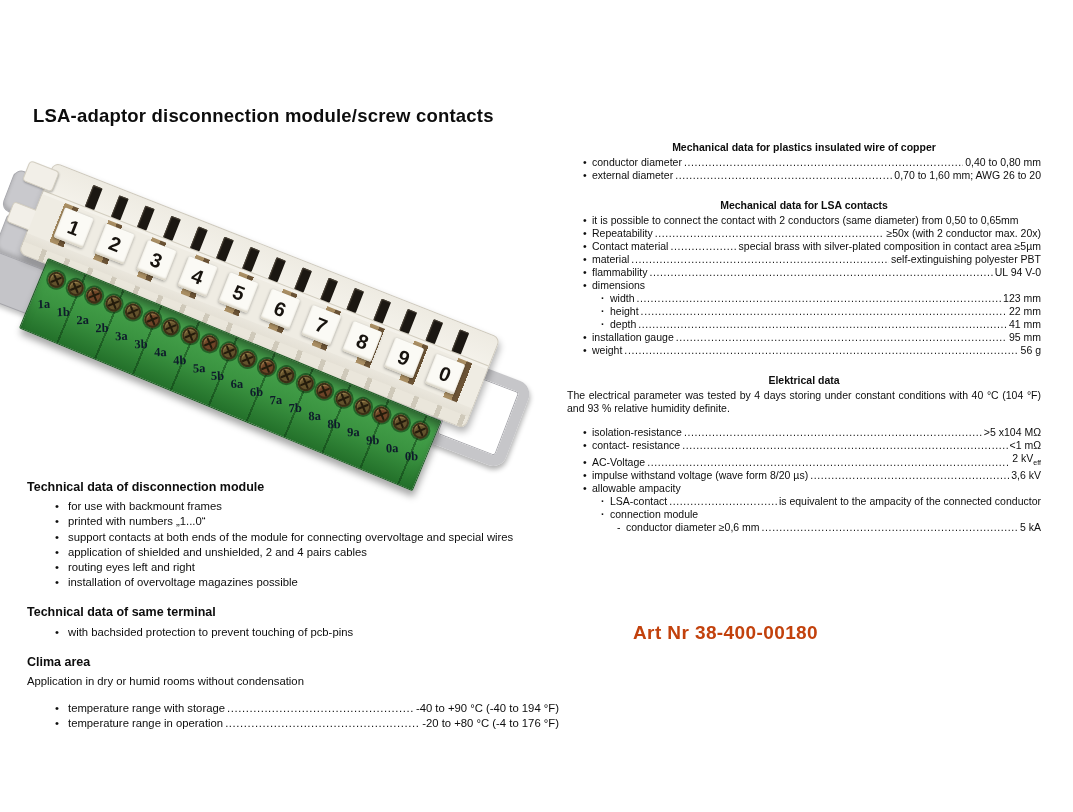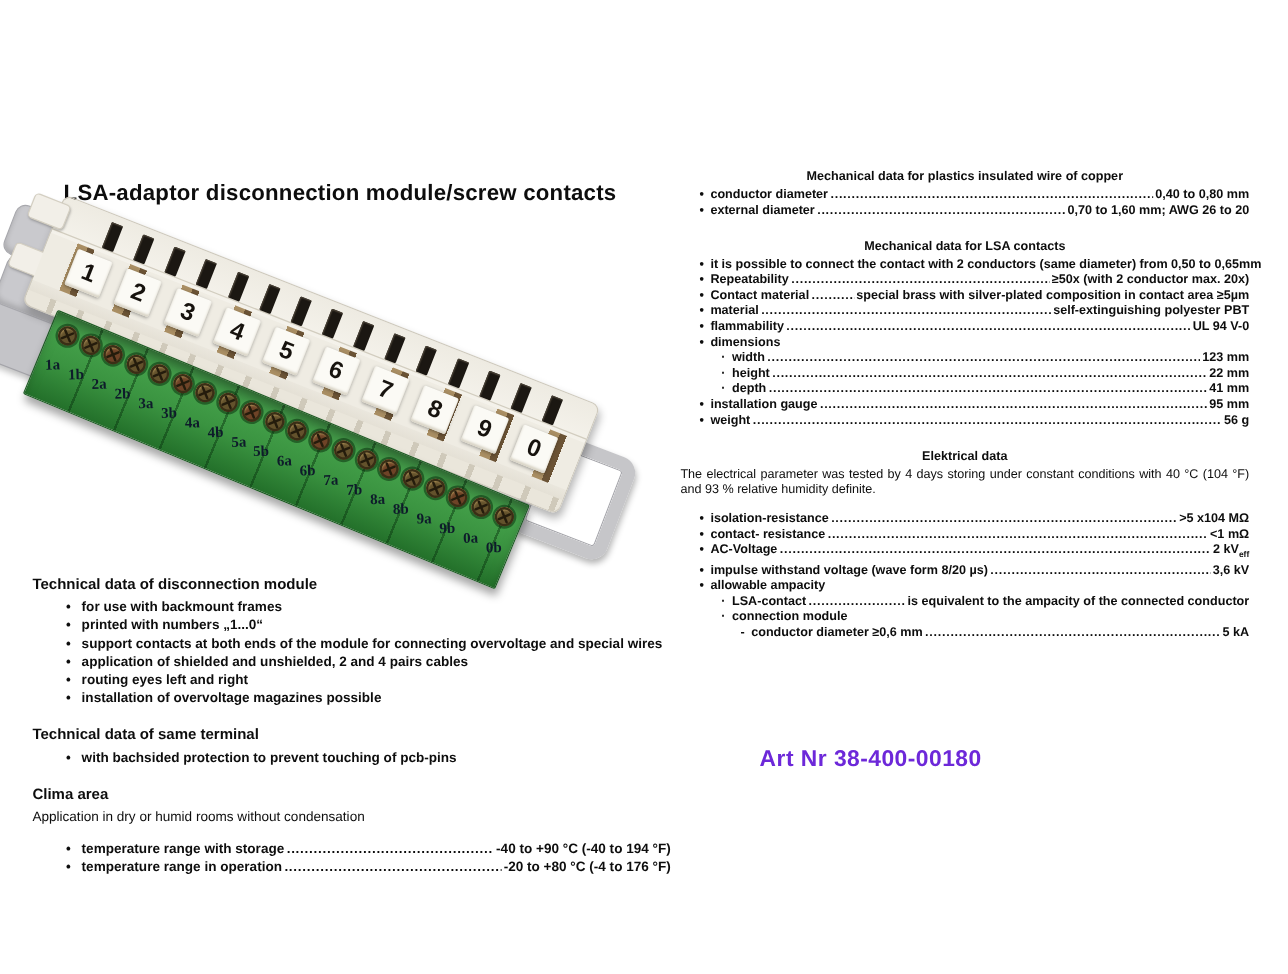--- a/index.html
+++ b/index.html
@@ -1,44 +1,44 @@
 <!DOCTYPE html>
 <html><head>
 <meta charset="utf-8">
 <style>
   html,body{margin:0;padding:0;}
   body{width:1073px;height:812px;background:#ffffff;position:relative;overflow:hidden;
        font-family:"Liberation Sans",sans-serif;color:#0d0d0d;}
   
-  .title{position:absolute;left:53px;top:105px;font-size:18.5px;font-weight:700;letter-spacing:.2px;white-space:nowrap;margin-top:45px;}
+  .title{position:absolute;left:33px;top:105px;font-size:18.5px;font-weight:700;letter-spacing:.2px;white-space:nowrap;}
   
   .right-col{position:absolute;left:567px;top:141px;width:474px;font-size:10.5px;line-height:13px;}
   .r-section{margin-bottom:17px;}
   .r-heading{font-weight:700;margin-bottom:2px;text-align:center;}
   .r-par{margin:1px 0 11px;text-align:justify;}
-  .row{display:flex;align-items:flex-start;font-weight:bold;}
+  .row{display:flex;align-items:flex-end;}
   .row::before{flex:none;display:inline-block;}
   .lvl1::before{content:"\2022";margin-left:16px;width:9px;}
   .lvl1.cont::before{content:"";margin-left:16px;width:9px;}
   .lvl2::before{content:"\00B7";margin-left:34px;width:9px;font-weight:700;}
   .lvl3::before{content:"-";margin-left:50px;width:9px;}
   .lbl{white-space:nowrap;}
   .leader{flex:1 1 0;overflow:hidden;white-space:nowrap;margin:0 2px;min-width:8px;}
   .leader::after{letter-spacing:.6px;content:".........................................................................................................................................................................................................................................................";}
   .val{white-space:nowrap;}
   .val sub{font-size:7px;}
   
   .left-col{position:absolute;left:27px;top:480px;width:532px;font-size:11.3px;line-height:15.2px;}
   .l-section{margin-bottom:15px;}
   .l-heading{font-weight:700;font-size:12.5px;margin-bottom:4px;}
   .lb::before{content:"\2022";margin-left:28px;width:13px;flex:none;}
   .l-intro{margin:0 0 12px 0;}
   .l-specs{margin-top:12px;}
   
-  .art-nr{position:absolute;left:633px;top:622px;font-size:19px;font-weight:700;color:#6d28d9;letter-spacing:.4px;white-space:nowrap;}
+  .art-nr{position:absolute;left:633px;top:622px;font-size:19px;font-weight:700;color:#c2410c;letter-spacing:.4px;white-space:nowrap;}
   
   .product{position:absolute;left:14px;top:146px;width:552px;height:342px;}
   .gray-body{position:absolute;left:6px;top:50px;width:122px;height:106px;background:#c4c4c8;border:1px solid #a3a3a8;
              border-radius:14px;transform:rotate(21deg);transform-origin:0 0;z-index:1;box-shadow:2px 3px 5px rgba(0,0,0,.25);}
   .gray-tab{position:absolute;width:66px;height:42px;background:#c9c9cd;border:1px solid #a8a8ad;border-radius:9px;
             transform:rotate(21deg);transform-origin:0 0;z-index:1;box-shadow:inset 0 -3px 4px rgba(0,0,0,.15);}
   .gray-tab.t1{left:2px;top:22px;}
   .gray-tab.t2{left:-5px;top:64px;}
   .hook{position:absolute;left:441px;top:210px;width:62px;height:68px;border:11px solid #c6c6c9;border-radius:14px;
         transform:rotate(21deg);transform-origin:0 0;z-index:1;box-shadow:2px 3px 5px rgba(0,0,0,.3), inset 0 0 0 1px #a8a8ad;}

